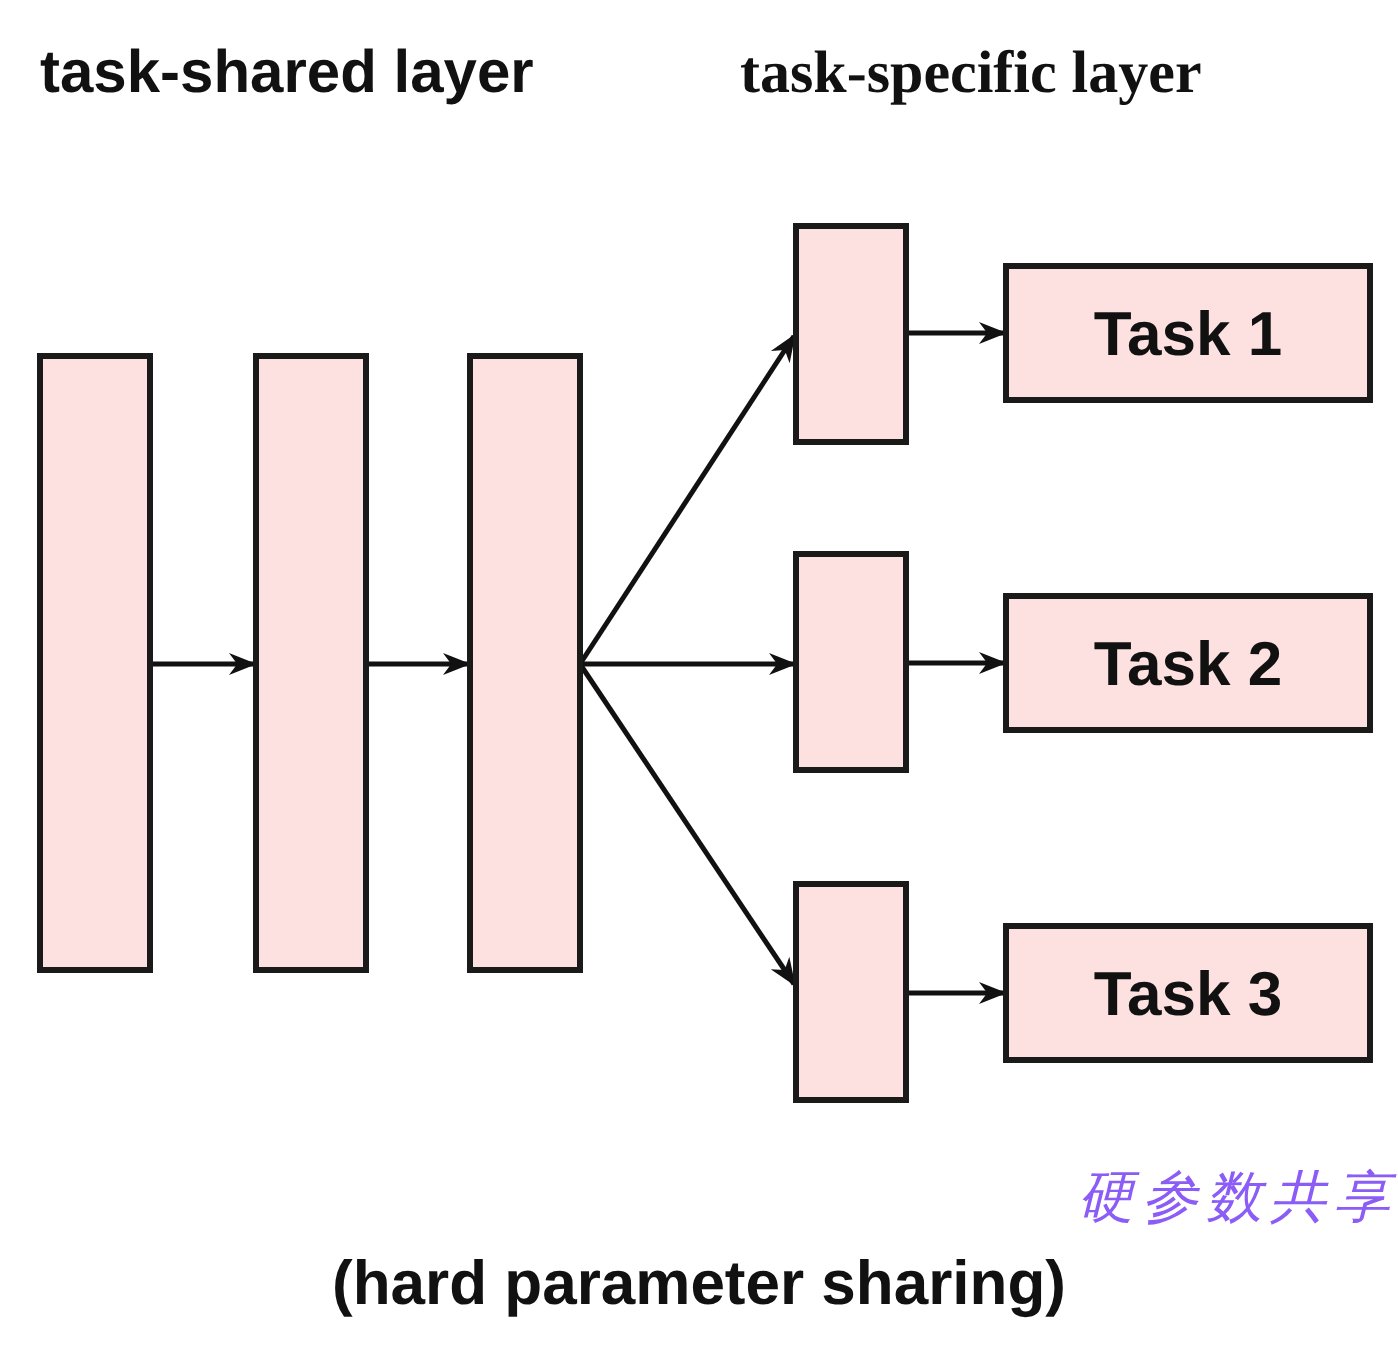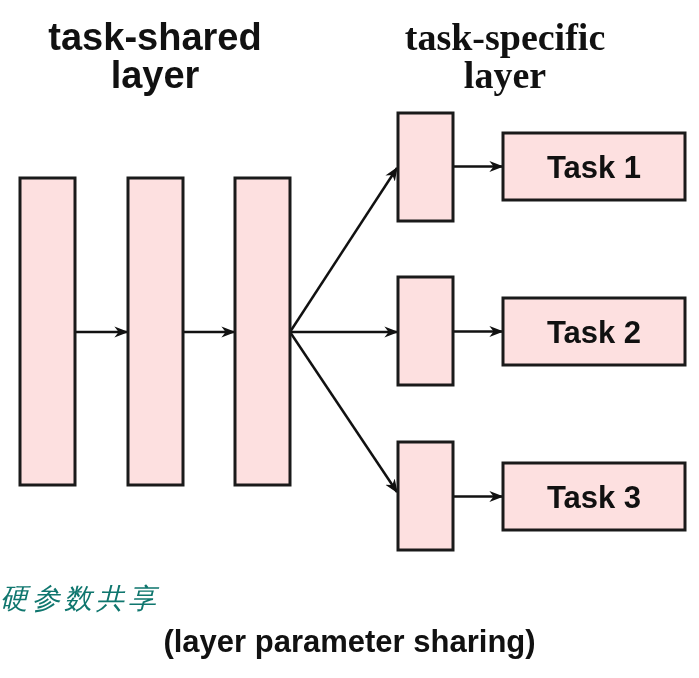--- a/index.html
+++ b/index.html
@@ -1,24 +1,24 @@
 <!DOCTYPE html>
 <html><head>
 <meta charset="utf-8">
 <style>
   html, body { margin: 0; padding: 0; background: #ffffff; }
   body { width: 699px; height: 678px; position: relative; overflow: hidden;
          font-family: "Liberation Sans", "DejaVu Sans", sans-serif; }
-  .label { position: absolute; text-align: center; font-weight: bold; color: #111;
-           font-size: 38px; line-height: 38px; }
+  .label { position: absolute; text-align: left; font-weight: bold; color: #111;
+           font-size: 30px; line-height: 38px; }
   #lbl-shared { left: 20px; width: 270px; top: 18px; }
   #lbl-specific { left: 370px; width: 270px; top: 18px; font-family: Liberation Serif, serif; }
   svg { position: absolute; left: 0; top: 0; }
-  .cap-cn { position: absolute; left: 0; width: 699px; top: 580px; text-align: left;
-            font-family: "DejaVu Serif", "Liberation Serif", serif; font-size: 28px; color: #0f766e;
+  .cap-cn { position: absolute; left: 0; width: 699px; top: 580px; text-align: right;
+            font-family: "DejaVu Serif", "Liberation Serif", serif; font-size: 28px; color: #8b5cf6;
             font-style: italic; letter-spacing: 4px; }
   .cap-en { position: absolute; left: 0; width: 699px; top: 624px; text-align: center;
             font-weight: bold; font-size: 31px; color: #111; }
 </style>
 </head>
 <body>
 
 <div class="label" id="lbl-shared">
   <span>task-shared layer</span>
 </div>
@@ -54,13 +54,13 @@
       <rect x="503" y="463" width="182" height="67" fill="#fde0e0" stroke="#1a1a1a" stroke-width="3"></rect>
     </g>
   <g id="tasktext">
       <text x="594" y="177.5" text-anchor="middle" font-size="31" font-weight="bold" fill="#111" font-family="Liberation Sans, DejaVu Sans, sans-serif">Task 1</text>
       <text x="594" y="342.5" text-anchor="middle" font-size="31" font-weight="bold" fill="#111" font-family="Liberation Sans, DejaVu Sans, sans-serif">Task 2</text>
       <text x="594" y="507.5" text-anchor="middle" font-size="31" font-weight="bold" fill="#111" font-family="Liberation Sans, DejaVu Sans, sans-serif">Task 3</text>
     </g>
 </svg>
 
 <div class="cap-cn">硬参数共享</div>
-<div class="cap-en">(layer parameter sharing)</div>
+<div class="cap-en">(hard parameter sharing)</div>
 
 </body></html>

